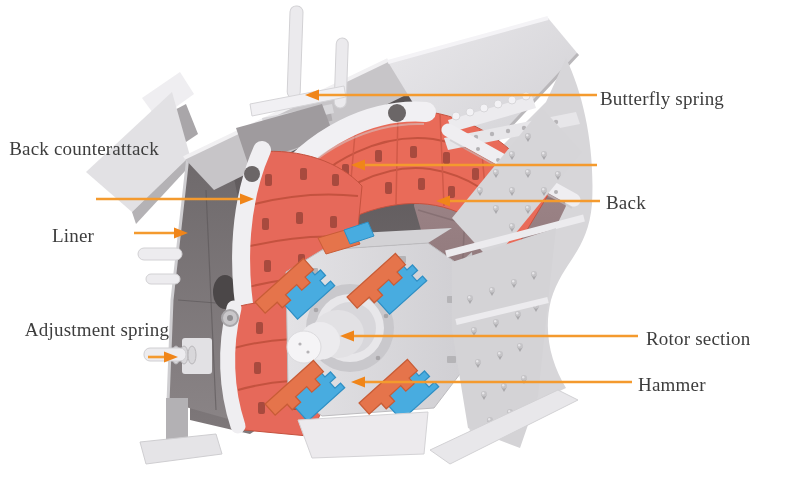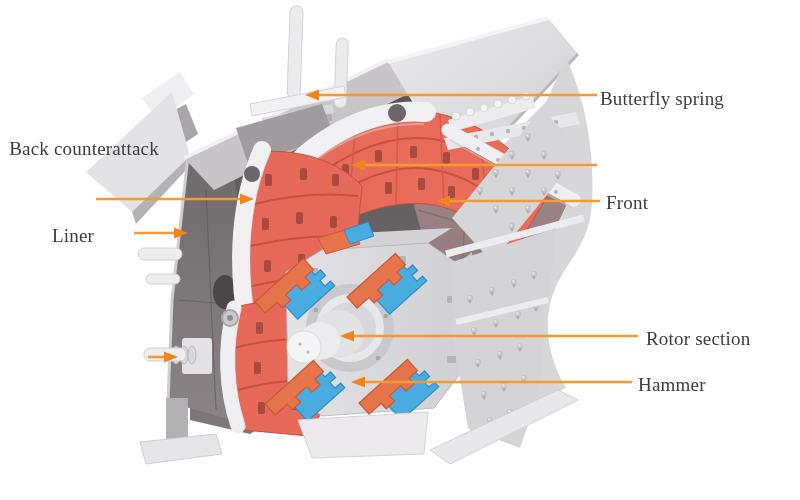--- a/index.html
+++ b/index.html
@@ -297,19 +297,20 @@
       <polygon points="340,336 354,330.5 354,341.5"></polygon>
       <polygon points="351,382 365,376.5 365,387.5"></polygon>
       <polygon points="254,199 240,193.5 240,204.5"></polygon>
       <polygon points="188,233 174,227.5 174,238.5"></polygon>
       <polygon points="178,357 164,351.5 164,362.5"></polygon>
     </g>
   </g>
 </svg>
 
 <div class="label" style="left:600px;top:84px">Butterfly spring</div>
-<div class="label" style="left:606px;top:188px">Front</div>
+<div class="label" style="left:606px;top:188px">Back</div>
 <div class="label" style="left:638px;top:370px">Hammer</div>
 <div class="label" style="left:646px;top:324px">Rotor section</div>
 <div class="label wrap" style="left:8px;top:134px;width:152px">Back counterattack</div>
 <div class="label" style="left:52px;top:221px">Liner</div>
+<div class="label wrap" style="left:18px;top:314px;width:158px;line-height:32px">Adjustment spring</div>
 
 </div>
 
 </body></html>

